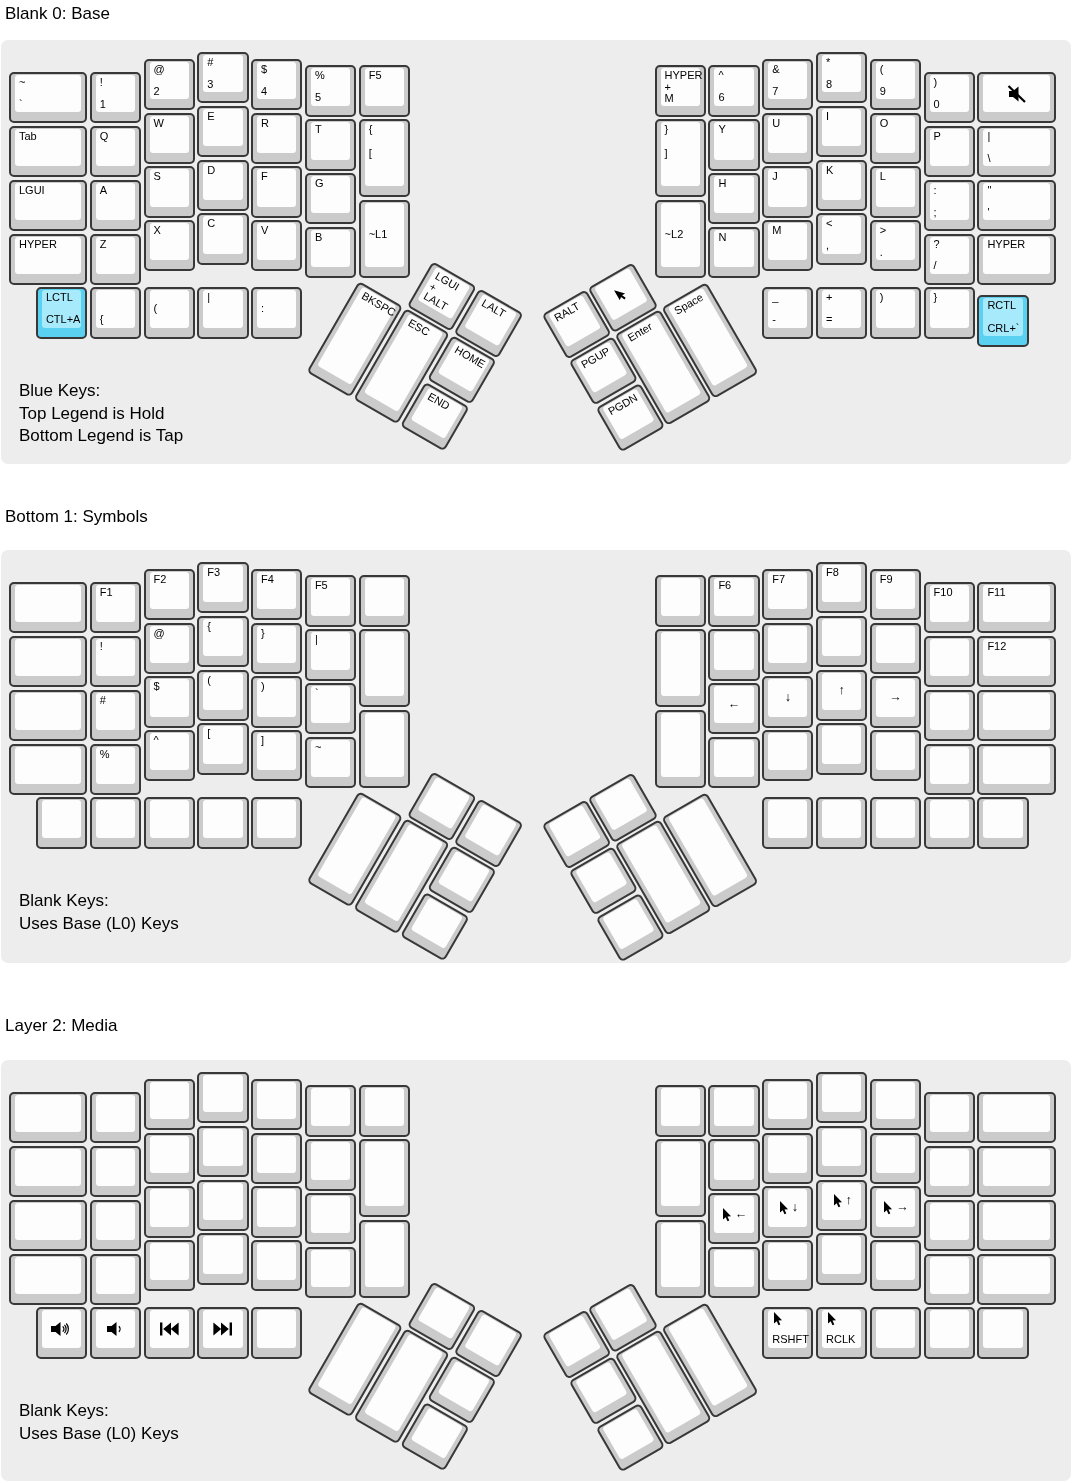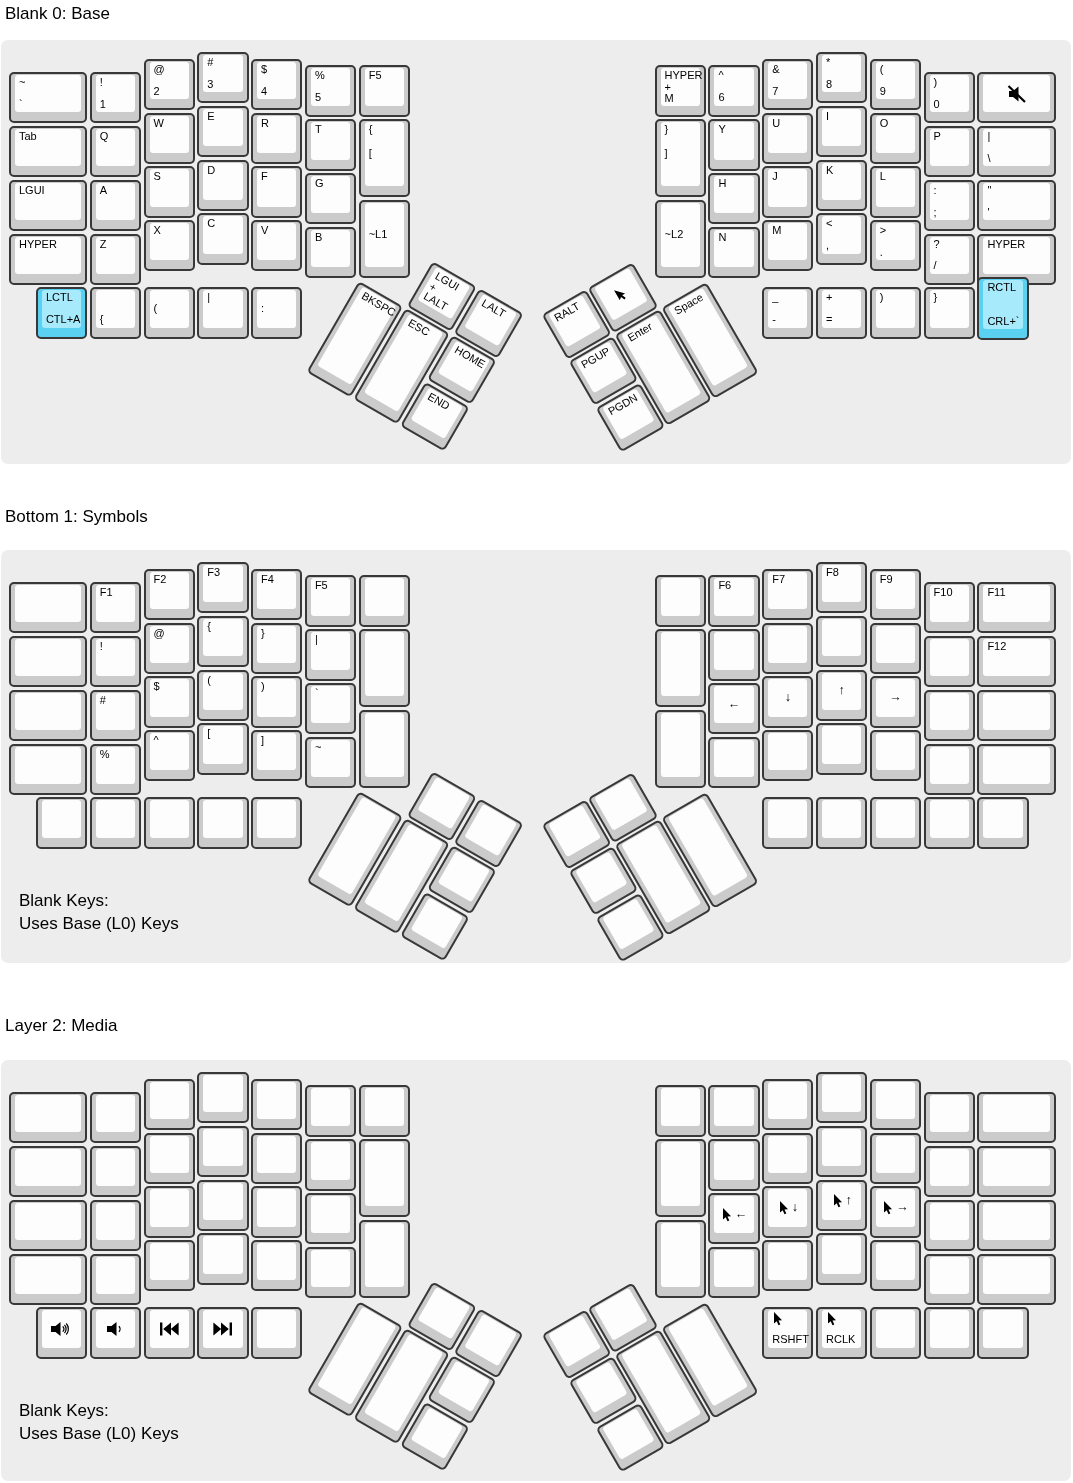--- a/index.html
+++ b/index.html
@@ -467,26 +467,29 @@
       <div class="key" style="left: 868.8px; top: 247.375px; width: 51.3px; height: 51.3px;">
         <div class="keytop">
           <div class="lg lg-t"><span>)</span></div>
         </div>
       </div>
       <div class="key" style="left: 922.6px; top: 247.375px; width: 51.3px; height: 51.3px;">
         <div class="keytop">
           <div class="lg lg-t"><span>}</span></div>
         </div>
       </div>
-      <div class="key blue" style="left: 976.4px; top: 237px; width: 51.3px; height: 63px;">
+      <div class="key blue" style="left: 976.4px; top: 255px; width: 51.3px; height: 52px;">
         <div class="keytop">
           <div class="lg lg-t"><span>RCTL</span></div>
           <div class="lg lg-b"><span>CRL+`</span></div>
         </div>
       </div>
+      <div class="note">Blue Keys:
+Top Legend is Hold
+Bottom Legend is Tap</div>
     </div>
     <div class="layer-title" style="top: 507px;">Bottom 1: Symbols</div>
     <div class="panel" style="top: 550px; height: 413px;">
       <div class="cluster" style="left: 357.7px; top: 240.65px; transform: rotate(30deg);">
         <div class="key" style="left: 53.8px; top: -53.8px; width: 51.3px; height: 51.3px;">
           <div class="keytop"></div>
         </div>
         <div class="key" style="left: 107.6px; top: -53.8px; width: 51.3px; height: 51.3px;">
           <div class="keytop"></div>
         </div>

